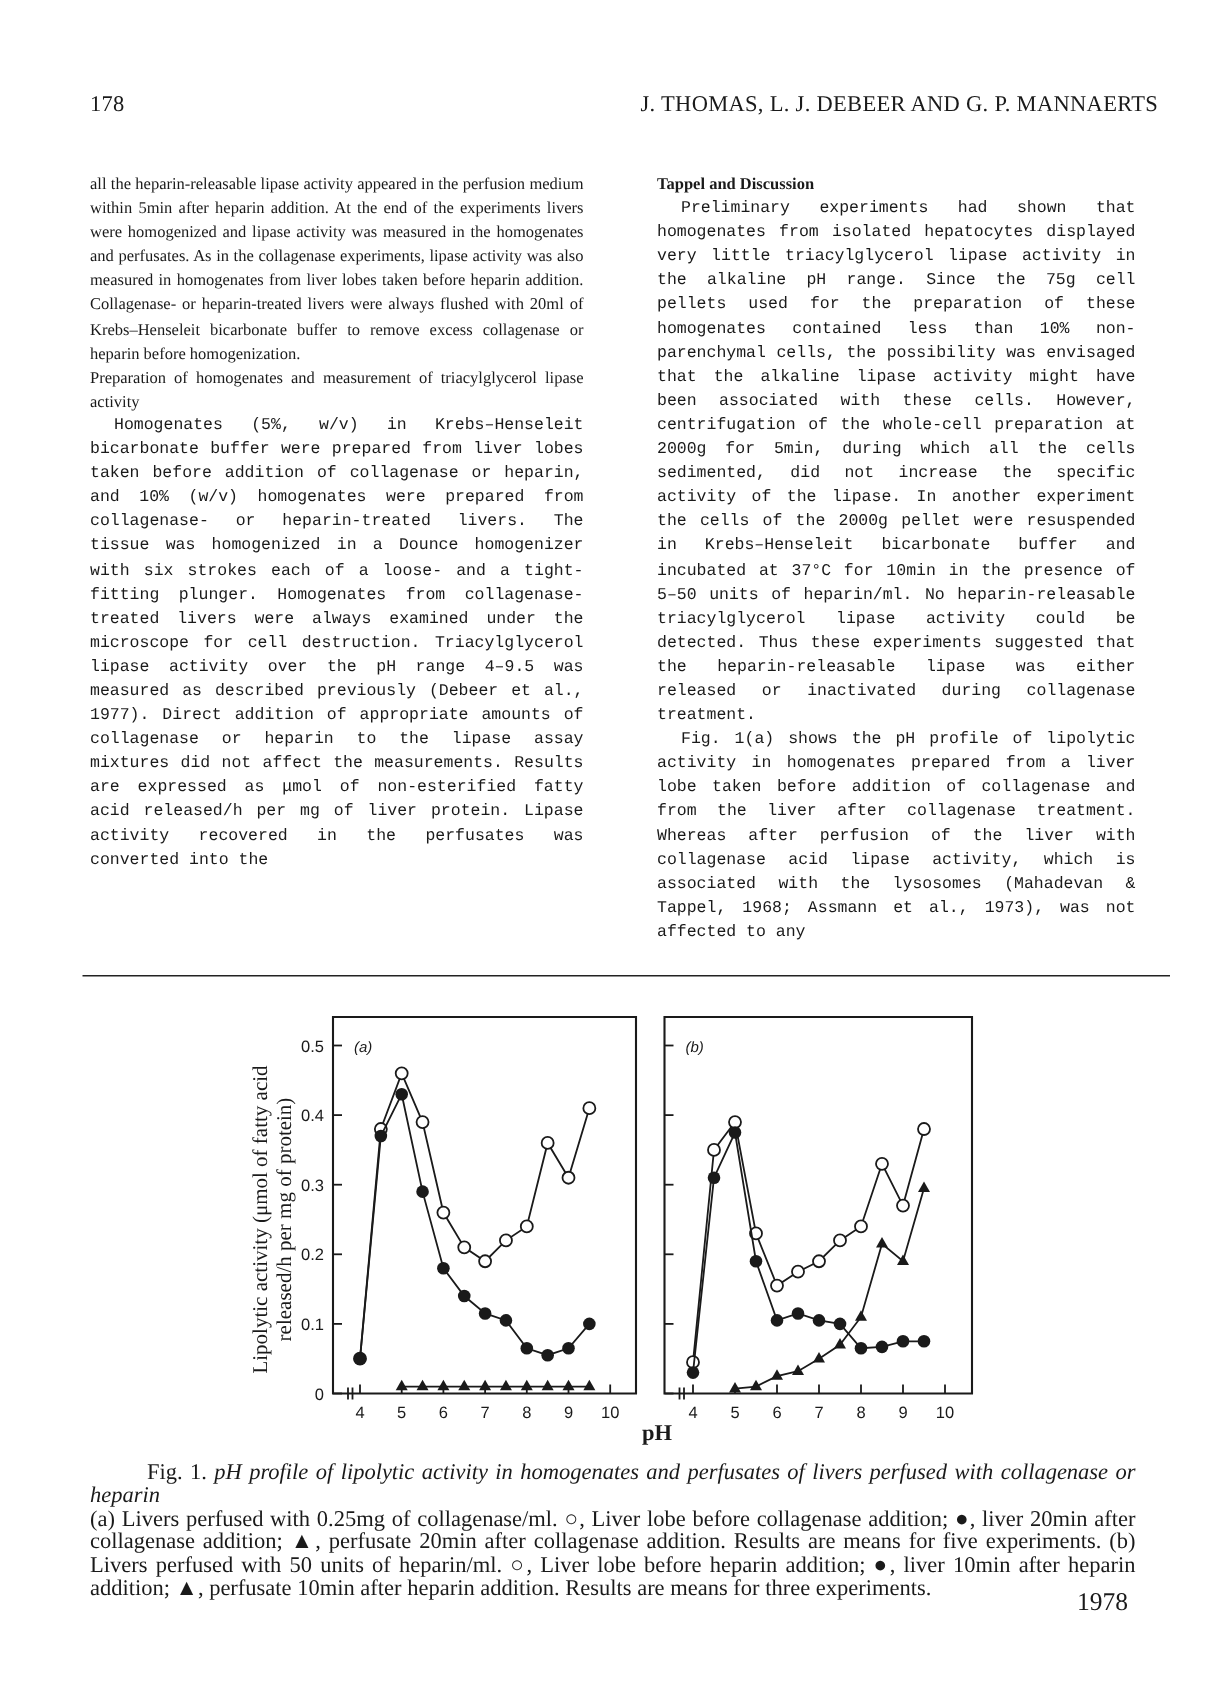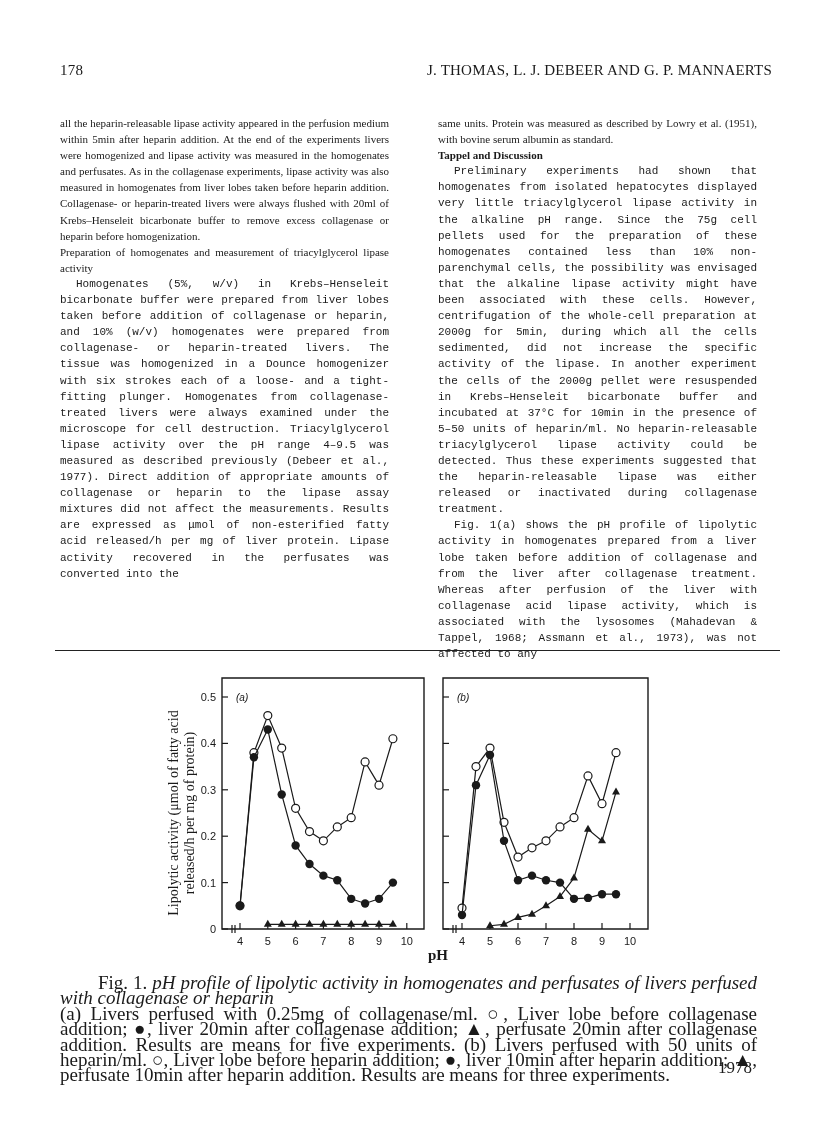--- a/index.html
+++ b/index.html
@@ -12,39 +12,38 @@
   .col { position: absolute; top: 115px; font-size: 11px; line-height: 16.1px; text-align: justify; }
   #col-left { left: 60px; width: 329px; }
   #col-right { left: 438px; width: 319px; }
   .col p { margin: 0; }
   .col p.indent { text-indent: 16px; font-family: Liberation Mono, monospace; }
   .subhead { margin: 16px 0 0 0; }
   .sechead { font-weight: bold; margin: 16px 0 6px 0; }
   #rule { left: 55px; top: 650px; width: 725px; height: 0; border-top: 1.5px solid #222; }
   #figure { left: 0; top: 0; width: 816px; height: 1136px; pointer-events: none; }
   #figure svg { position: absolute; left: 0; top: 0; }
-  #caption { left: 60px; top: 975px; width: 697px; font-size: 19px; line-height: 15.4px; text-align: justify; }
+  #caption { left: 60px; top: 975px; width: 697px; font-size: 15px; line-height: 15.4px; text-align: justify; }
   #caption p { margin: 0; }
   #caption .first { text-indent: 38px; }
   #folio { left: 718px; top: 1058px; font-size: 17px; }
 </style>
 </head>
 <body>
 
 <div class="abs running-head" id="page-num">178</div>
 <div class="abs running-head" id="authors">J. THOMAS, L. J. DEBEER AND G. P. MANNAERTS</div>
 
 <div class="col" id="col-left">
   <p>all the heparin-releasable lipase activity appeared in the perfusion medium within 5min after heparin addition. At the end of the experiments livers were homogenized and lipase activity was measured in the homogenates and perfusates. As in the collagenase experiments, lipase activity was also measured in homogenates from liver lobes taken before heparin addition. Collagenase- or heparin-treated livers were always flushed with 20ml of Krebs–Henseleit bicarbonate buffer to remove excess collagenase or heparin before homogenization.</p>
   <p class="subhead">Preparation of homogenates and measurement of triacylglycerol lipase activity</p>
   <p class="indent">Homogenates (5%, w/v) in Krebs–Henseleit bicarbonate buffer were prepared from liver lobes taken before addition of collagenase or heparin, and 10% (w/v) homogenates were prepared from collagenase- or heparin-treated livers. The tissue was homogenized in a Dounce homogenizer with six strokes each of a loose- and a tight-fitting plunger. Homogenates from collagenase-treated livers were always examined under the microscope for cell destruction. Triacylglycerol lipase activity over the pH range 4–9.5 was measured as described previously (Debeer et al., 1977). Direct addition of appropriate amounts of collagenase or heparin to the lipase assay mixtures did not affect the measurements. Results are expressed as μmol of non-esterified fatty acid released/h per mg of liver protein. Lipase activity recovered in the perfusates was converted into the</p>
 </div>
 
 <div class="col" id="col-right">
-  <p>same units. Protein was measured as described by Lowry et al. (1951), with bovine serum albumin as standard.</p>
   <p class="sechead">Tappel and Discussion</p>
   <p class="indent">Preliminary experiments had shown that homogenates from isolated hepatocytes displayed very little triacylglycerol lipase activity in the alkaline pH range. Since the 75g cell pellets used for the preparation of these homogenates contained less than 10% non-parenchymal cells, the possibility was envisaged that the alkaline lipase activity might have been associated with these cells. However, centrifugation of the whole-cell preparation at 2000g for 5min, during which all the cells sedimented, did not increase the specific activity of the lipase. In another experiment the cells of the 2000g pellet were resuspended in Krebs–Henseleit bicarbonate buffer and incubated at 37°C for 10min in the presence of 5–50 units of heparin/ml. No heparin-releasable triacylglycerol lipase activity could be detected. Thus these experiments suggested that the heparin-releasable lipase was either released or inactivated during collagenase treatment.</p>
   <p class="indent">Fig. 1(a) shows the pH profile of lipolytic activity in homogenates prepared from a liver lobe taken before addition of collagenase and from the liver after collagenase treatment. Whereas after perfusion of the liver with collagenase acid lipase activity, which is associated with the lysosomes (Mahadevan &amp; Tappel, 1968; Assmann et al., 1973), was not affected to any</p>
 </div>
 
 <div class="abs" id="rule"></div>
 
 <div class="abs" id="figure">
   <svg id="fig-svg" width="816" height="1136" xmlns="http://www.w3.org/2000/svg">
     <g id="ylabel-group" font-family="Liberation Serif, DejaVu Serif, serif" font-size="14" fill="#1a1a1a">

